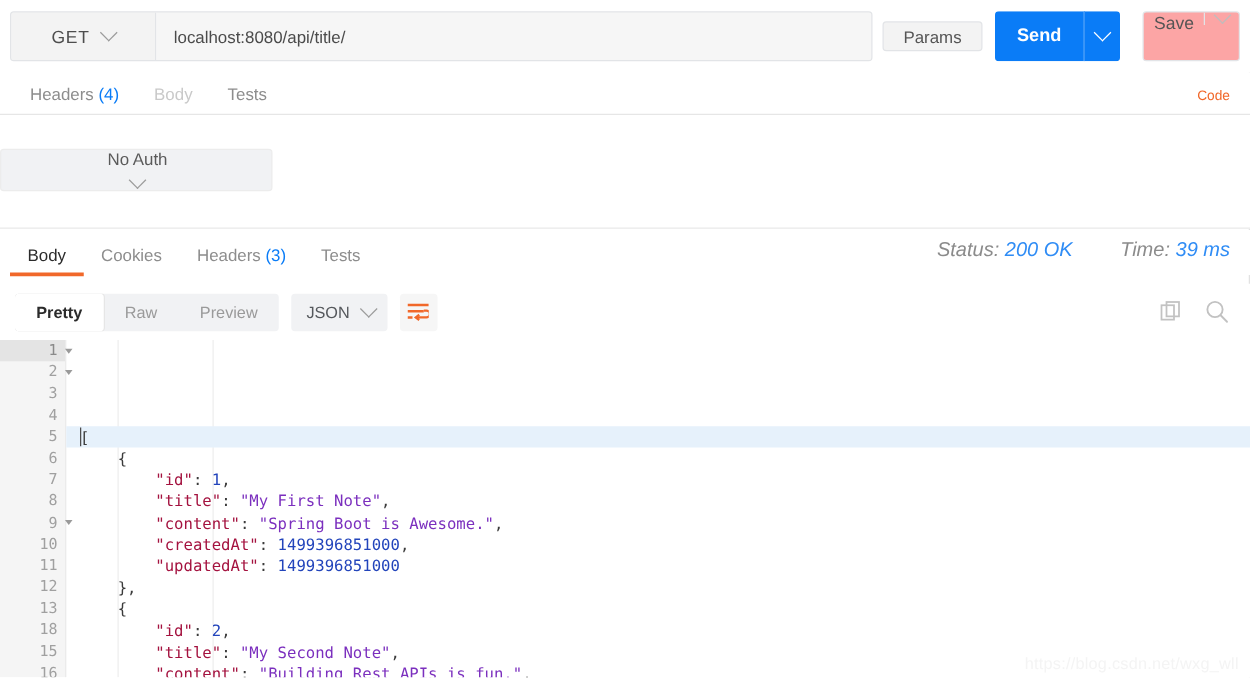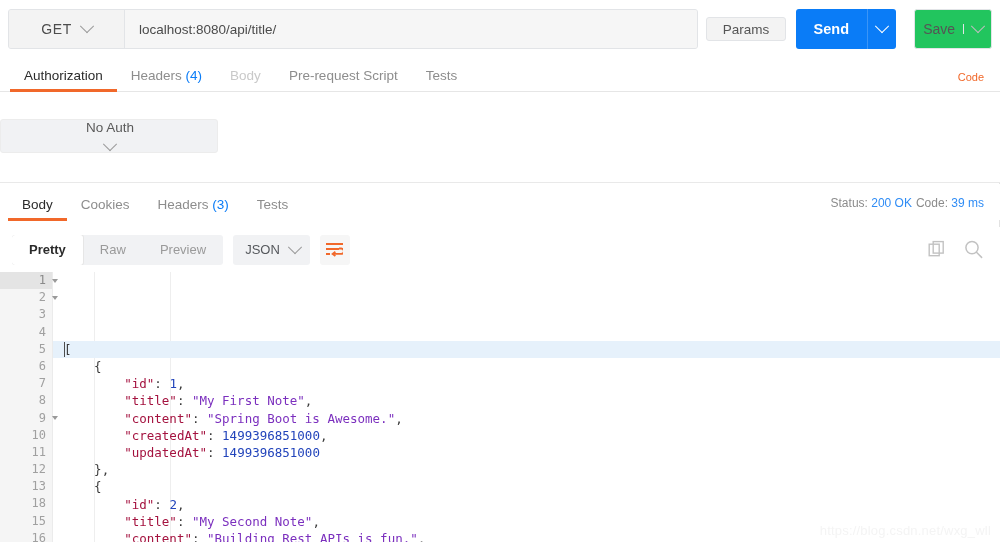--- a/index.html
+++ b/index.html
@@ -83,25 +83,25 @@
   }
   .send-caret {
     width: 34px;
     display: flex; align-items: center; justify-content: center;
     background: #0a7cf7;
     border-left: 1px solid #3b95f7;
     cursor: pointer;
   }
   .save-group {
     margin-left: 18px;
-    display: flex; align-items: center;
+    display: flex; align-items: flex-start;
     height: 40px;
     border: 1px solid #e2e4e7;
     border-radius: 3px;
-    background: #22c55e;
+    background: #fca5a5;
     overflow: hidden;
   }
   .save-btn {
     width: 56px;
     display: flex; align-items: center; justify-content: center;
     font-size: 14px; color: #555;
     cursor: pointer;
   }
   .save-caret {
     width: 32px;
@@ -187,22 +187,22 @@
   .res-tabs {
     position: absolute; left: 0; top: 184px;
     width: 1000px; height: 36px;
     display: flex; align-items: flex-end;
     background: #ffffff;
   }
   .res-tabs .tabs-left { display: flex; align-items: flex-end; padding-left: 8px; }
   .res-meta {
     margin-left: auto;
     padding: 0 16px 10px 0;
-    font-size: 12px; color: #8b8b8b;
-    display: flex; gap: 4px;
+    font-size: 16px; color: #8b8b8b;
+    display: flex; gap: 38px; font-style: italic;
   }
   .res-meta .val { color: #2f8cf5; }
 
   
   .viewer-bar {
     position: absolute; left: 0; top: 227px;
     width: 1000px; height: 46px;
     display: flex; align-items: center;
     padding: 0 12px;
     background: #ffffff;
@@ -349,24 +349,22 @@
     <div class="save-group">
       <div class="save-btn">Save</div>
       <div class="save-caret">
         <span class="caret dim"></span>
       </div>
     </div>
   </div>
 
   <div class="req-tabs">
     <div class="tabs-left" id="request-tabs">
-        <div class="tab active"><span>Authorization</span></div>
         <div class="tab"><span>Headers</span><span class="count"> (4)</span></div>
         <div class="tab disabled"><span>Body</span></div>
-        <div class="tab"><span>Pre-request Script</span></div>
         <div class="tab"><span>Tests</span></div>
       </div>
     <div class="code-link">Code</div>
   </div>
 
   <div class="auth-panel">
     <div class="auth-row">
       <div class="auth-select">
         <span>No Auth</span>
         <span class="caret"></span>
@@ -376,21 +374,21 @@
 
   <div class="res-tabs">
     <div class="tabs-left" id="response-tabs">
         <div class="tab active"><span>Body</span></div>
         <div class="tab"><span>Cookies</span></div>
         <div class="tab"><span>Headers</span><span class="count"> (3)</span></div>
         <div class="tab"><span>Tests</span></div>
       </div>
     <div class="res-meta">
       <span><span>Status:</span> <span class="val">200 OK</span></span>
-      <span><span>Code:</span> <span class="val">39 ms</span></span>
+      <span><span>Time:</span> <span class="val">39 ms</span></span>
     </div>
   </div>
 
   <div class="viewer-bar">
     <div class="seg" id="viewer-modes">
         <div class="opt active">Pretty</div>
         <div class="opt">Raw</div>
         <div class="opt">Preview</div>
       </div>
 

